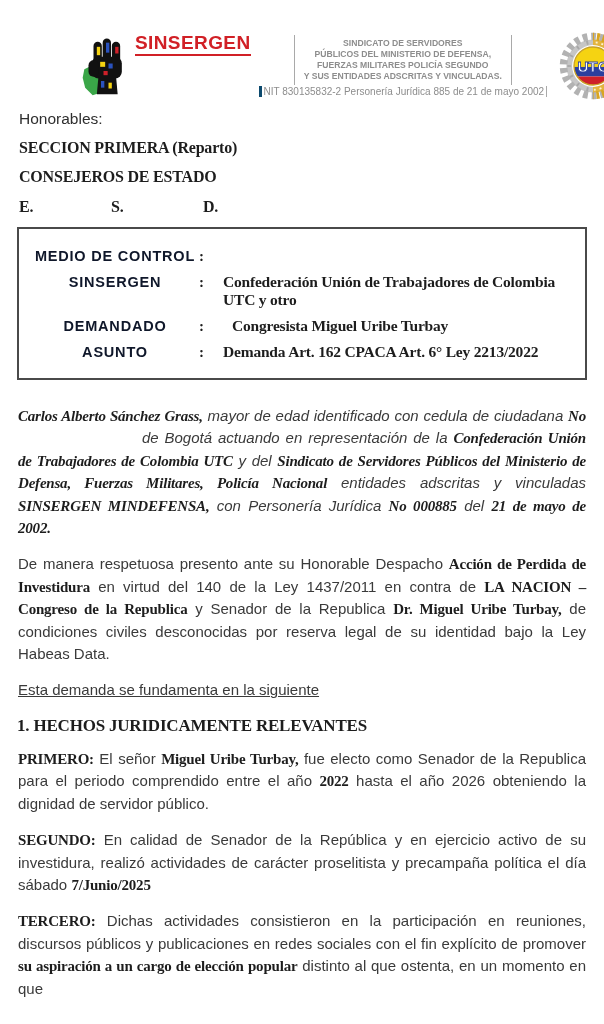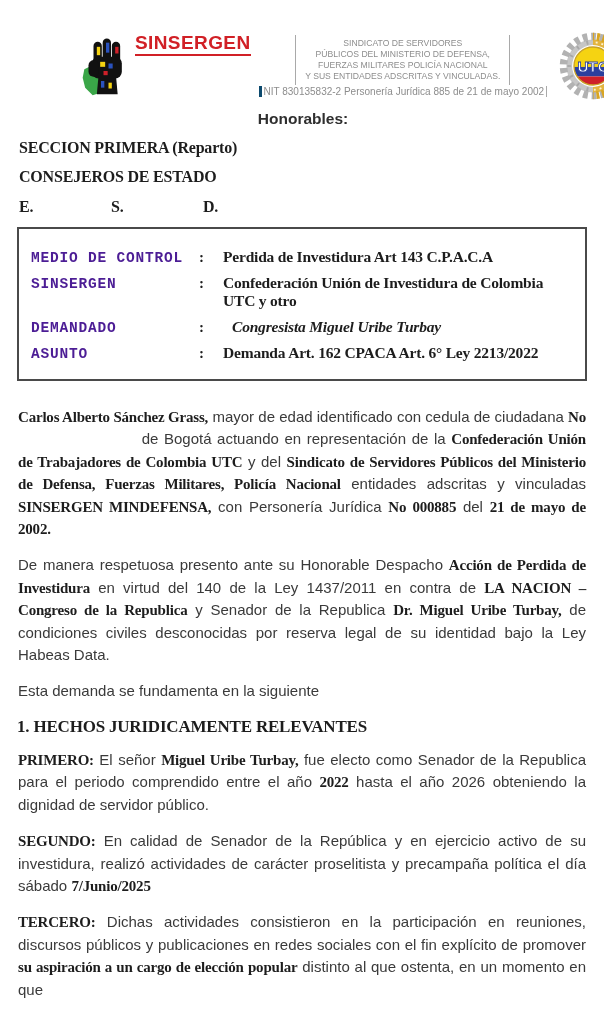--- a/index.html
+++ b/index.html
@@ -10,54 +10,54 @@
   }
   
   .header{display:flex;align-items:center;margin:0 28px 2px 64px;height:80px;}
   .logo-left{display:flex;align-items:flex-start;gap:4px;}
   .fist-svg{width:50px;height:66px;flex:0 0 auto;}
   .org-left{font-weight:bold;color:#d12026;font-size:19px;line-height:20px;letter-spacing:.4px;}
   .org-left .l1{border-bottom:2px solid #d12026;display:inline-block;padding-bottom:1px;}
   .center-wrap{flex:1;display:flex;flex-direction:column;align-items:center;margin:0 8px;}
   .center-top{
     border-left:1px solid #a9a9a9;border-right:1px solid #a9a9a9;
-    padding:3px 9px;text-align:center;font-size:8.6px;line-height:11.2px;color:#8d8d8d;
+    padding:3px 9px;text-align:center;font-size:8.6px;line-height:11.2px;color:#8d8d8d;font-weight:bold;
   }
   .nit{
     border-left:3px solid #0c4a6e;border-right:1px solid #a9a9a9;
     margin-top:1px;padding:0 2px;font-size:10px;line-height:11px;color:#8d8d8d;white-space:nowrap;text-align:center;
   }
   .utc-svg{width:76px;height:76px;flex:0 0 auto;}
   
-  .salutation{font-size:15.5px;font-weight:bold;margin:4px 0 0 2px;text-align:center;}
+  .salutation{font-size:15.5px;font-weight:normal;margin:4px 0 0 2px;}
   .serifbold{font-family:"Liberation Serif",serif;font-weight:bold;letter-spacing:-0.2px;color:#1d1d1d;}
   .addr-line{font-size:16px;margin:11px 0 0 2px;}
   .esd{display:flex;font-size:16px;margin:12px 0 0 2px;}
   .esd span{width:92px;}
   
   .case-table{
     border:2px solid #4a4a4a;margin-top:11px;padding:11px 10px 9px 12px;
   }
   .case-row{display:flex;margin:8px 0;align-items:baseline;}
   .case-label{
-    width:168px;flex:0 0 auto;font-family:Liberation Mono, monospace;font-weight:bold;
-    font-size:14.5px;letter-spacing:.8px;color:#4c1d95;
+    width:168px;flex:0 0 auto;font-family:Liberation Sans, sans-serif;font-weight:bold;
+    font-size:14.5px;letter-spacing:.8px;color:#0f172a;text-align:center;
   }
   .case-colon{width:24px;flex:0 0 auto;font-family:"Liberation Serif",serif;font-weight:bold;font-size:15px;color:#1d1d1d;}
   .case-value{flex:1;font-family:"Liberation Serif",serif;font-weight:bold;font-size:15.5px;letter-spacing:-0.2px;color:#1d1d1d;}
-  .case-row:nth-child(3) .case-value{padding-left:9px;font-style:italic;}
+  .case-row:nth-child(3) .case-value{padding-left:9px;}
   
   .para{
     font-size:15px;line-height:22.4px;text-align:justify;color:#3a3a3a;
     margin:0 1px 14px 1px;
   }
   .para .em{font-family:"Liberation Serif",serif;font-weight:bold;letter-spacing:-0.2px;color:#1d1d1d;}
   .para .gap{display:inline-block;width:118px;}
-  .first-para{margin-top:25px;}
-  .single-line{margin-bottom:8px;}
+  .first-para{margin-top:25px;font-style:italic;}
+  .single-line{margin-bottom:8px;text-decoration:underline;}
   .section-heading{
     font-family:"Liberation Serif",serif;font-weight:bold;
     font-size:17px;letter-spacing:-0.2px;color:#1d1d1d;margin:14px 0 12px 0;
   }
 </style>
 </head>
 <body>
 
 <div class="page">
 
@@ -87,21 +87,21 @@
       </svg>
       <div class="org-left">
         <span class="l1">SINSERGEN</span><br>
       </div>
     </div>
 
     <div class="center-wrap">
       <div class="center-top">
         <div>SINDICATO DE SERVIDORES</div>
         <div>PÚBLICOS DEL MINISTERIO DE DEFENSA,</div>
-        <div>FUERZAS MILITARES POLICÍA NACIONAL</div>
+        <div>FUERZAS MILITARES POLICÍA SEGUNDO</div>
         <div>Y SUS ENTIDADES ADSCRITAS Y VINCULADAS.</div>
       </div>
       <div class="nit">NIT 830135832-2 Personería Jurídica 885 de 21 de mayo 2002</div>
     </div>
 
     <svg class="utc-svg" viewBox="0 0 80 80">
       <defs>
         <clipPath id="rhalf">
             <rect x="40" y="0" width="40" height="80"></rect>
           </clipPath>
@@ -138,26 +138,25 @@
   <div class="esd serifbold">
     <span>E.</span>
     <span>S.</span>
     <span>D.</span>
   </div>
 
   <div class="case-table">
     <div class="case-row">
       <span class="case-label">MEDIO DE CONTROL</span>
       <span class="case-colon">:</span>
-      <span class="case-value">Perdida de Investidura Art 143 C.P.A.C.A</span>
     </div>
     <div class="case-row">
       <span class="case-label">SINSERGEN</span>
       <span class="case-colon">:</span>
-      <span class="case-value">Confederación Unión de Investidura de Colombia UTC y otro</span>
+      <span class="case-value">Confederación Unión de Trabajadores de Colombia UTC y otro</span>
     </div>
     <div class="case-row">
       <span class="case-label">DEMANDADO</span>
       <span class="case-colon">:</span>
       <span class="case-value">Congresista Miguel Uribe Turbay</span>
     </div>
     <div class="case-row">
       <span class="case-label">ASUNTO</span>
       <span class="case-colon">:</span>
       <span class="case-value">Demanda Art. 162 CPACA Art. 6° Ley 2213/2022</span>

